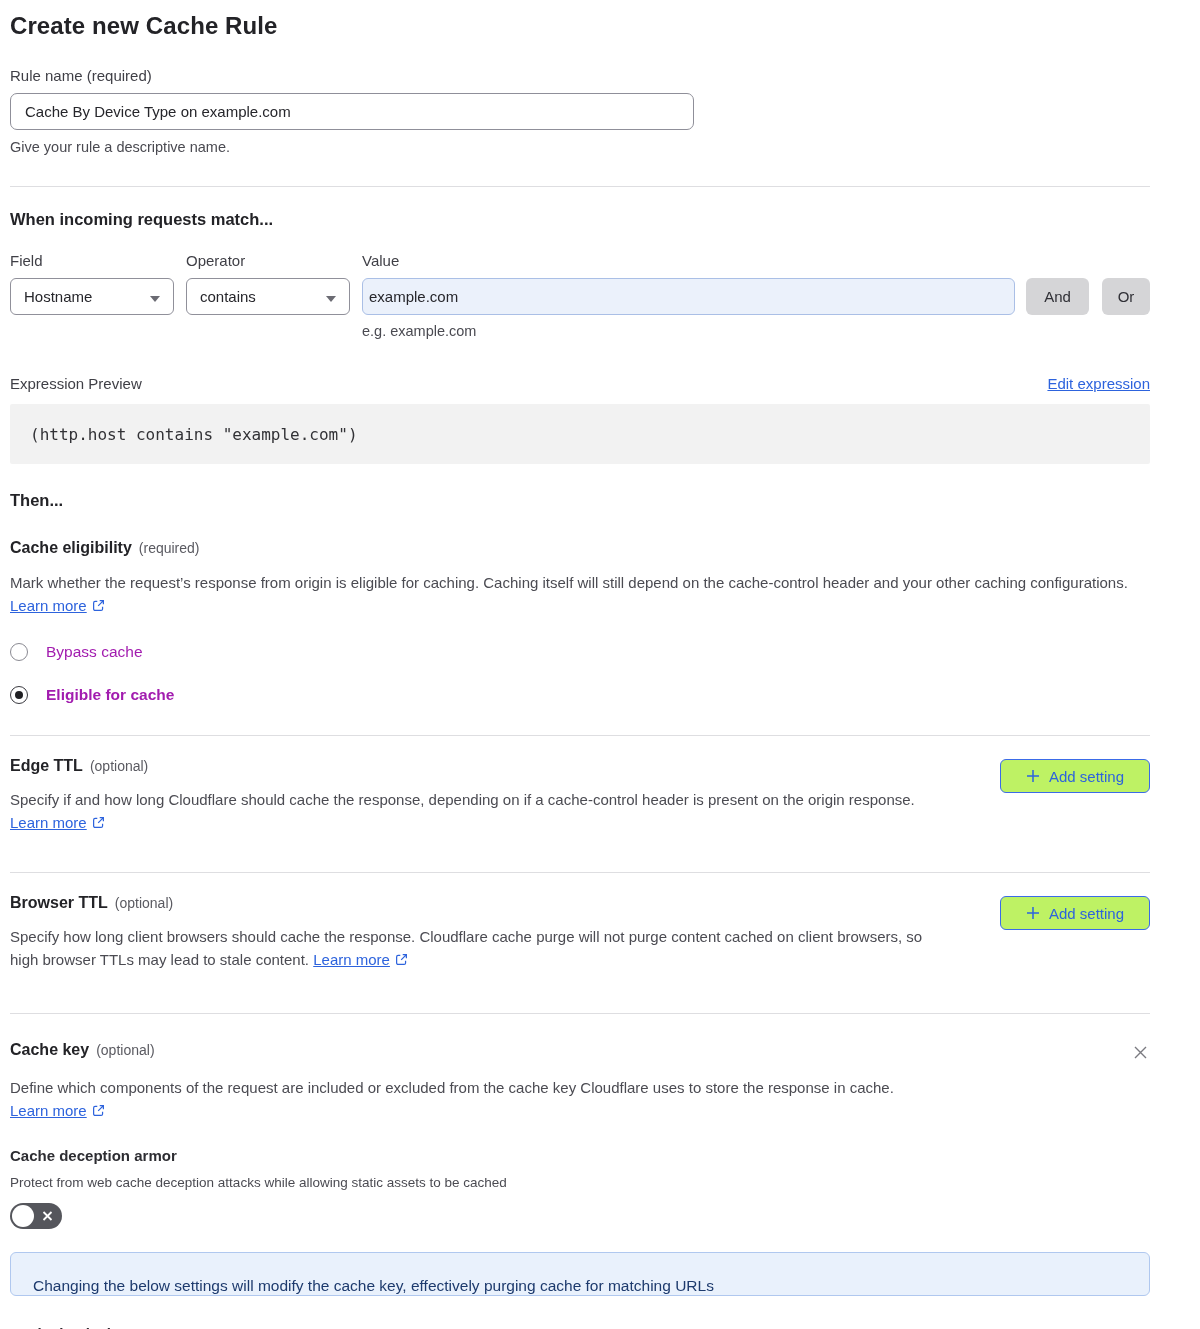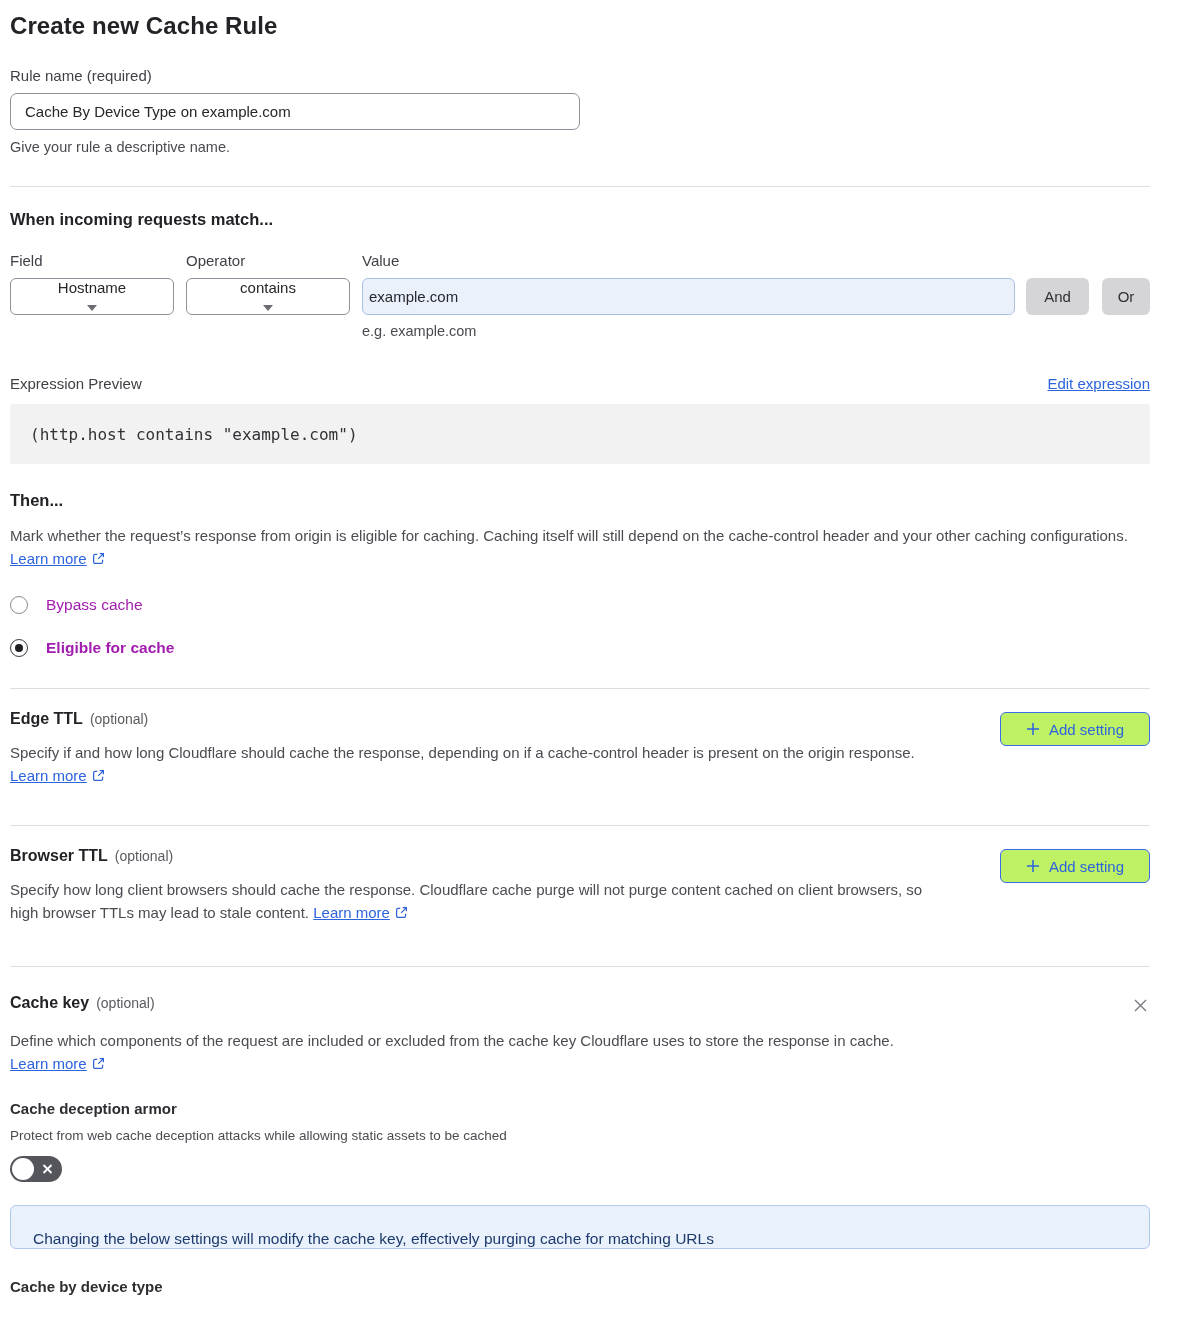--- a/index.html
+++ b/index.html
@@ -23,21 +23,21 @@
     letter-spacing: .1px;
   }
   .field-label {
     font-size: 15px;
     color: #3f3f46;
     margin-top: 27px;
   }
   .text-input {
     display: block;
     margin-top: 9px;
-    width: 570px;
+    width: 684px;
     height: 37px;
     border: 1px solid #8f8f99;
     border-radius: 7px;
     padding: 16px 14px;
     font-size: 15px;
     font-family: "Liberation Sans", sans-serif;
     color: #26262b;
     background: #fff;
     outline: none;
   }
@@ -77,21 +77,20 @@
     border-radius: 6px;
     background: #fff;
     display: flex;
     align-items: center;
     justify-content: space-between;
     padding: 0 13px;
     font-size: 15px;
     color: #26262b;
     cursor: pointer;
     margin-right: 12px;
-    flex-direction: column;
   }
   .value-input {
     flex: 1;
     height: 37px;
     background: #ebf1fb;
     border: 1px solid #aabfe6;
     border-radius: 6px;
     padding: 0 6px;
     font-size: 15px;
     font-family: "Liberation Sans", sans-serif;
@@ -333,20 +332,23 @@
   <div class="expr-head">
     <div class="expr-label">Expression Preview</div>
     <a class="link">Edit expression</a>
   </div>
   <div class="code-block">
     <span>(http.host contains "example.com")</span>
   </div>
 
   <div class="section-heading" style="margin-top:27px;">Then...</div>
 
+  <div class="sub-heading">
+    <span class="title-strong">Cache eligibility</span><span class="qualifier">(required)</span>
+  </div>
   <p class="para">
     <span>Mark whether the request’s response from origin is eligible for caching. Caching itself will still depend on the cache-control header and your other caching configurations.</span>
     <a class="link">Learn more</a><span class="ext-icon"><svg width="13" height="13" viewBox="0 0 16 16">
           <path d="M6.5 3H3.8A1.8 1.8 0 0 0 2 4.8v7.4A1.8 1.8 0 0 0 3.8 14h7.4a1.8 1.8 0 0 0 1.8-1.8V9.5" fill="none" stroke="currentColor" stroke-width="1.5"></path>
           <path d="M9.5 2H14v4.5M13.7 2.3 7.6 8.4" fill="none" stroke="currentColor" stroke-width="1.5"></path>
         </svg></span>
   </p>
 
   <div class="radio-row">
     <span class="radio-circle"></span>

